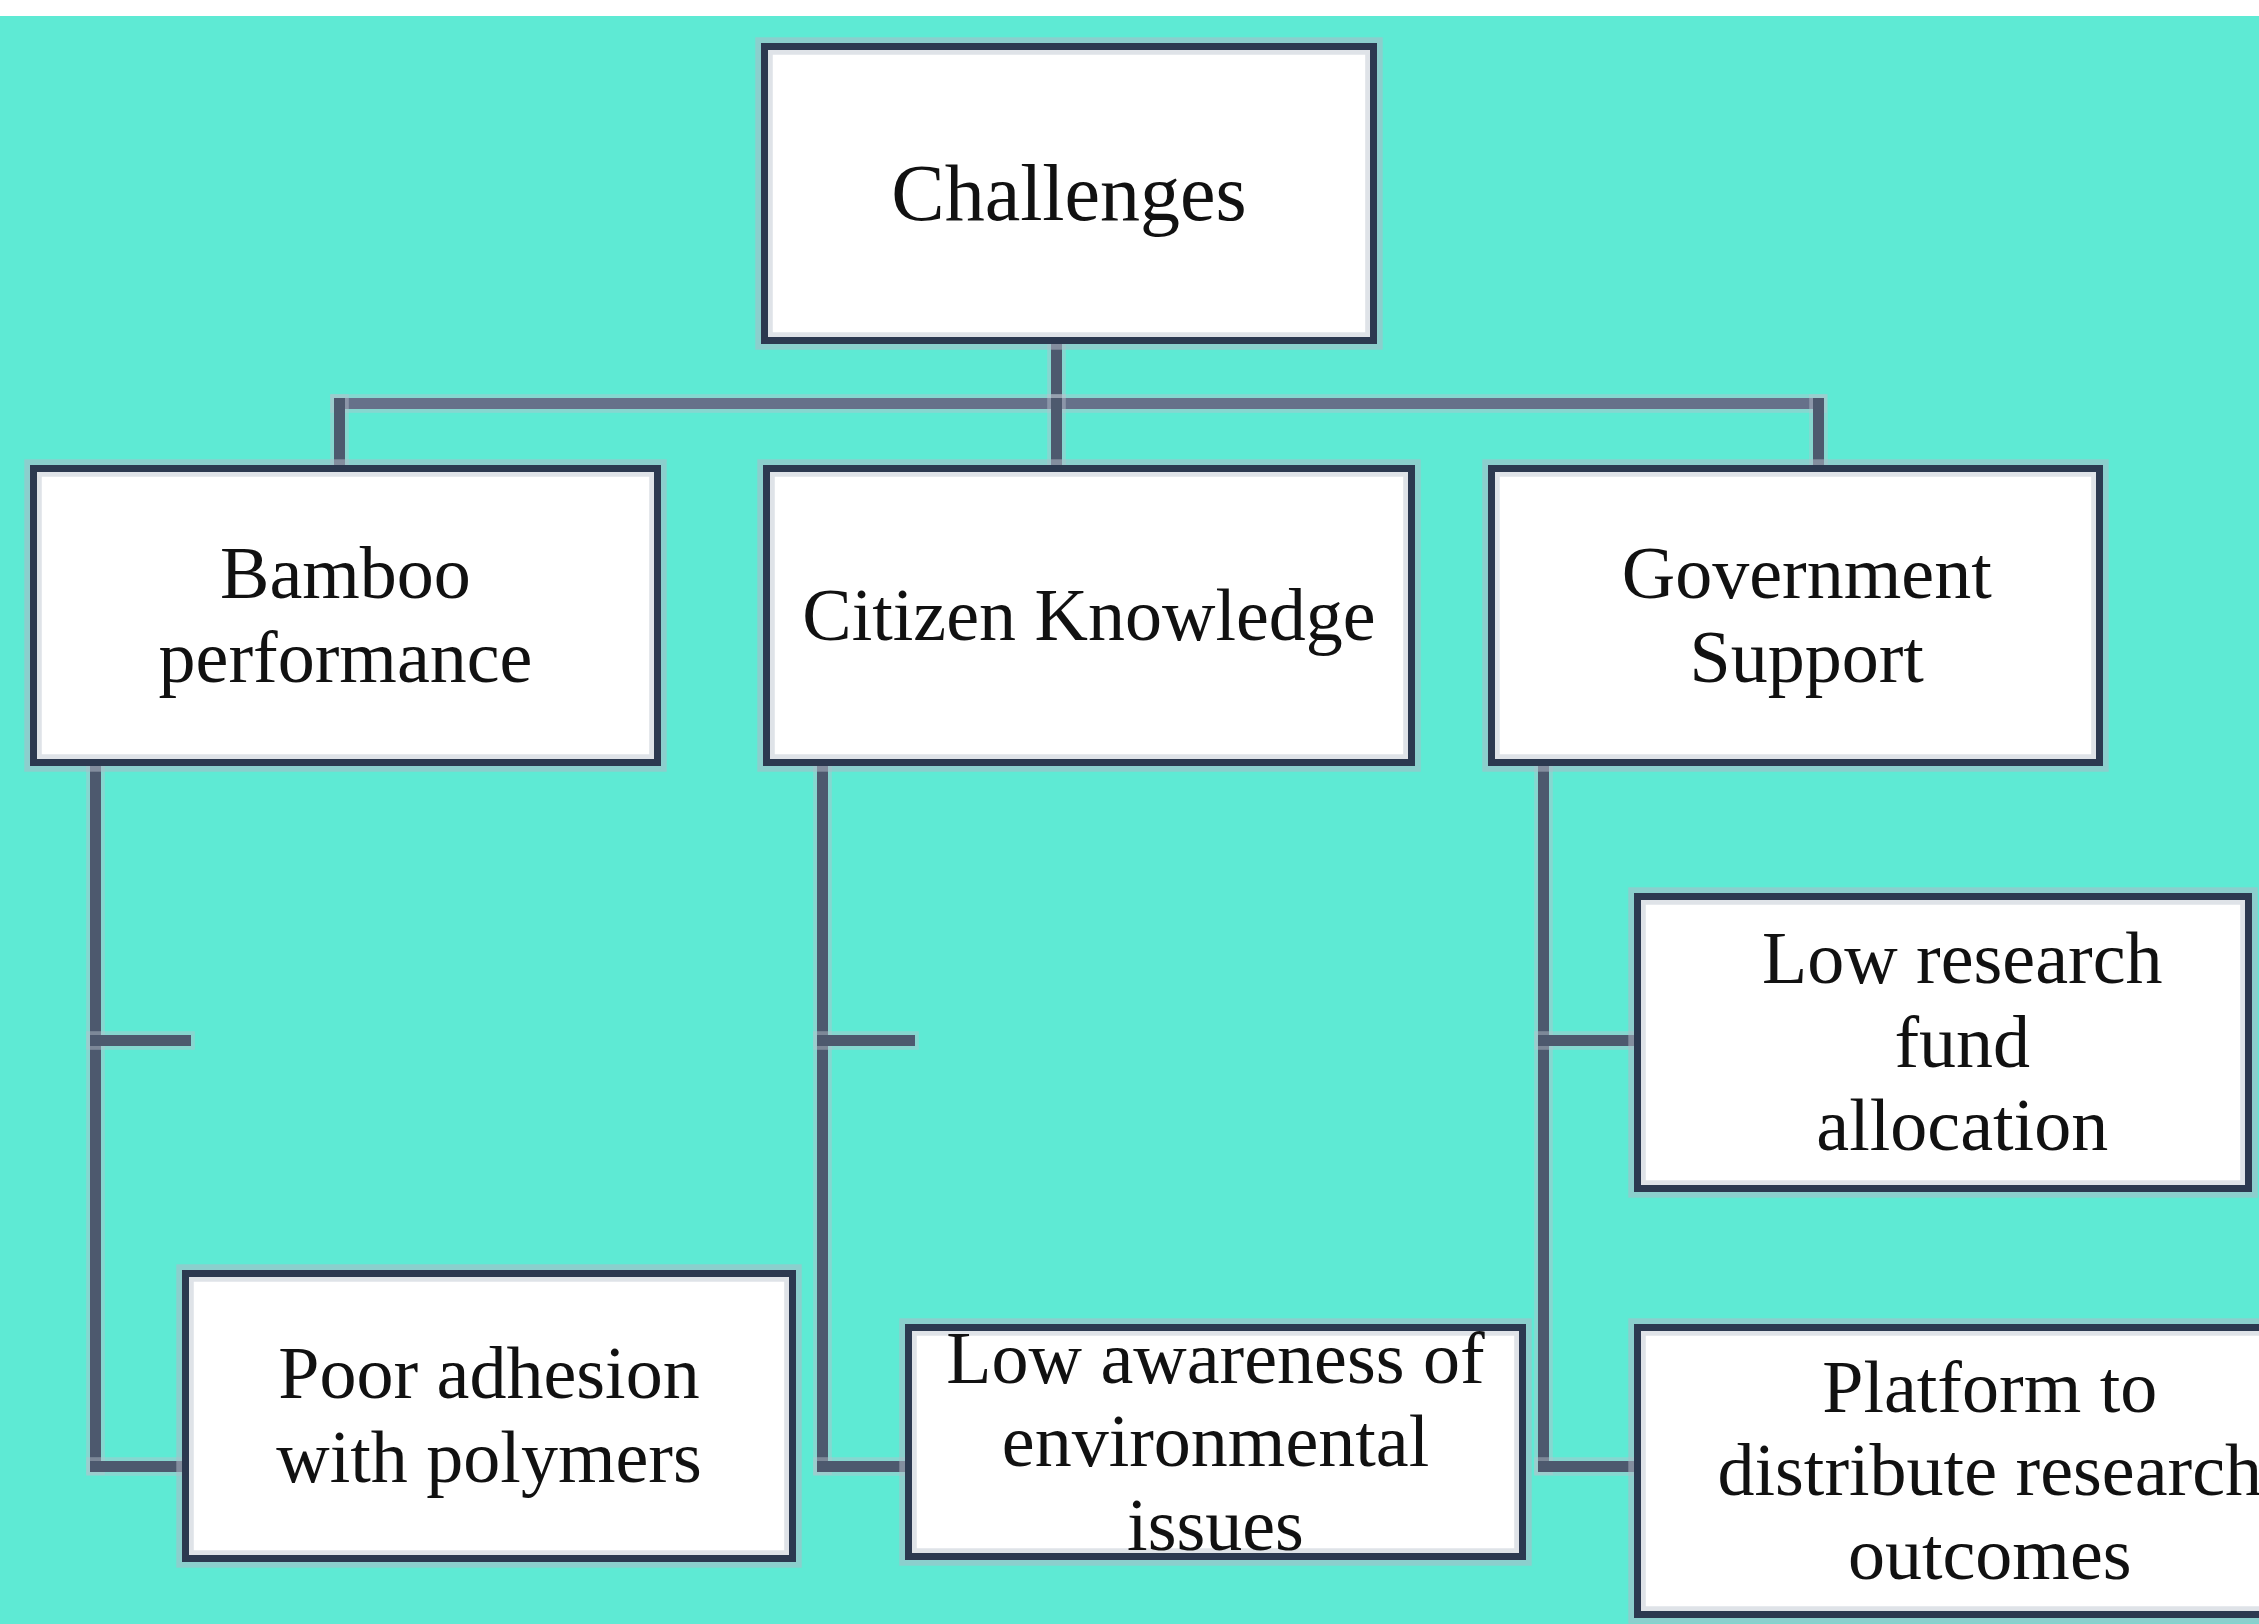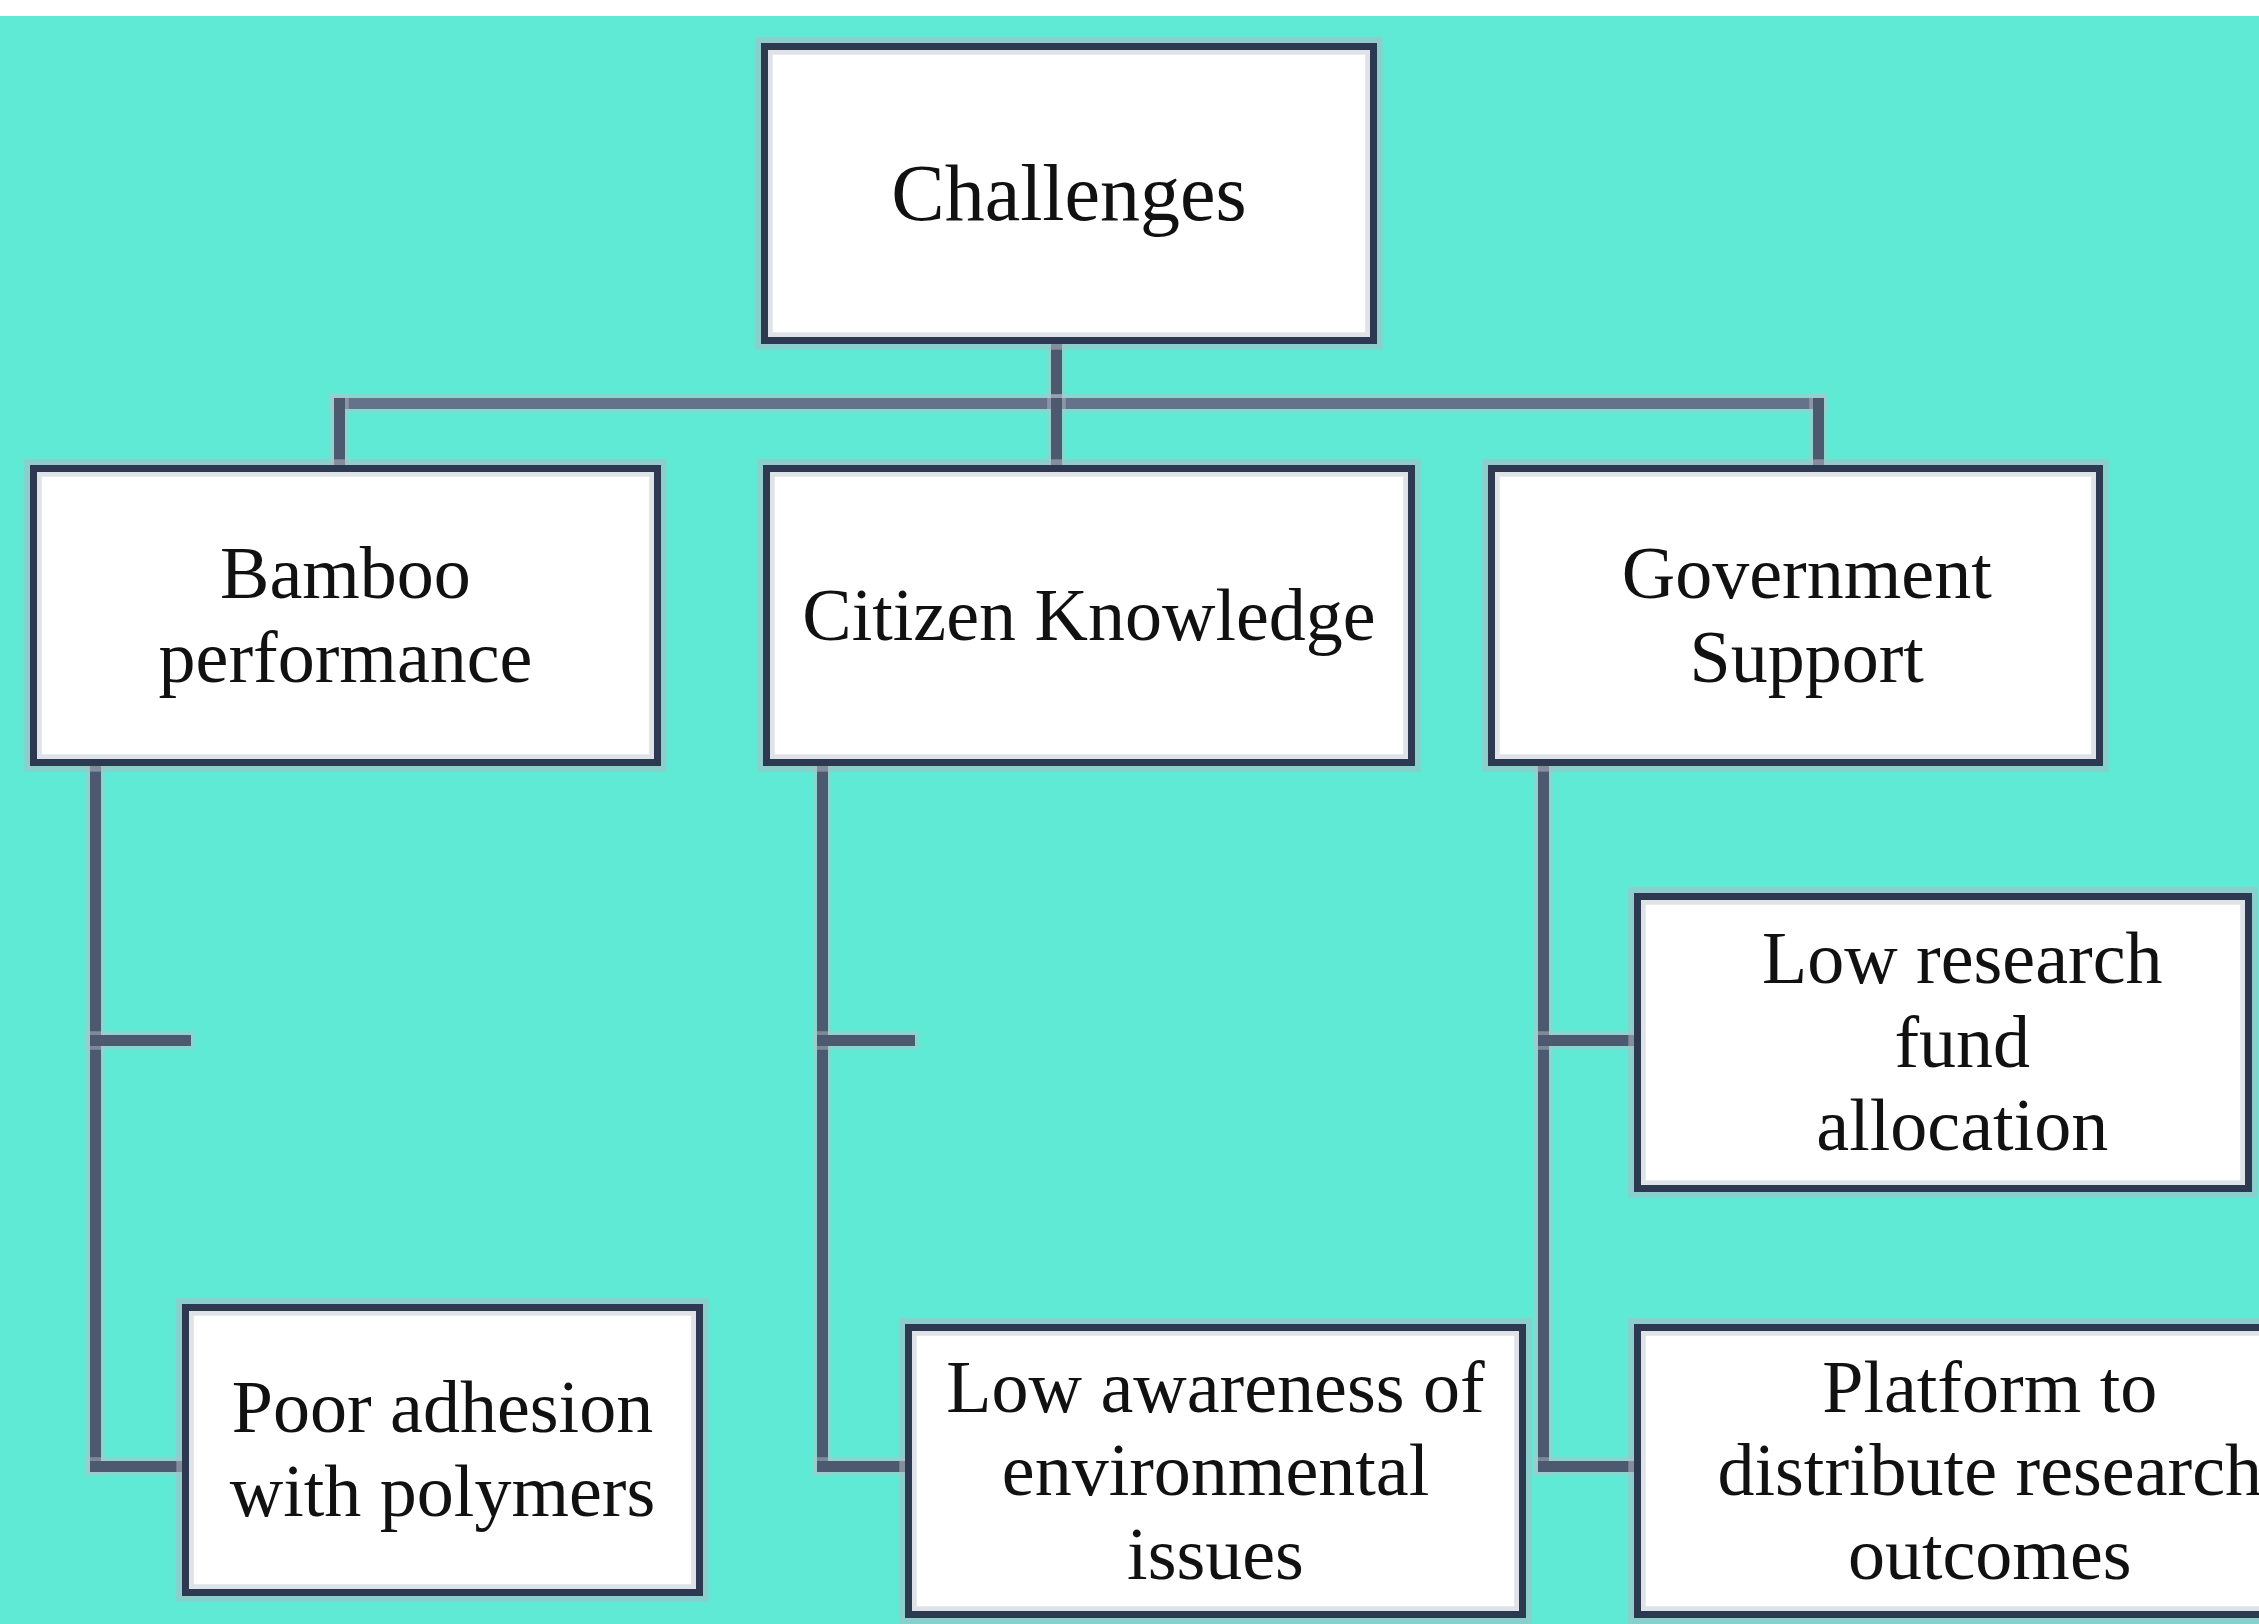--- a/index.html
+++ b/index.html
@@ -67,24 +67,24 @@
   <div class="node" style="left:763px; top:449px; width:652px; height:301px;">Citizen Knowledge</div>
 
   <div class="node" style="left:1488px; top:449px; width:615px; height:301px;padding-left:32px;">Government
 Support</div>
 
 
 
   <div class="node" style="left:1634px; top:877px; width:618px; height:299px;padding-left:48px;">Low research fund
 allocation</div>
 
-  <div class="node" style="left:182px; top:1288px; width:521px; height:292px;">Poor adhesion
+  <div class="node" style="left:182px; top:1254px; width:614px; height:292px;">Poor adhesion
 with polymers</div>
 
-  <div class="node" style="left:905px; top:1308px; width:621px; height:294px;">Low awareness of
+  <div class="node" style="left:905px; top:1308px; width:621px; height:236px;">Low awareness of
 environmental
 issues</div>
 
   <div class="node" style="left:1634px; top:1308px; width:687px; height:294px;padding-left:34px;">Platform to
 distribute research
 outcomes</div>
 
 </div>
 
 

